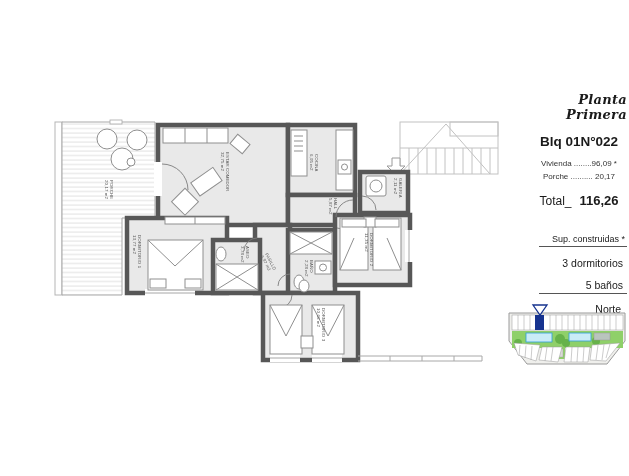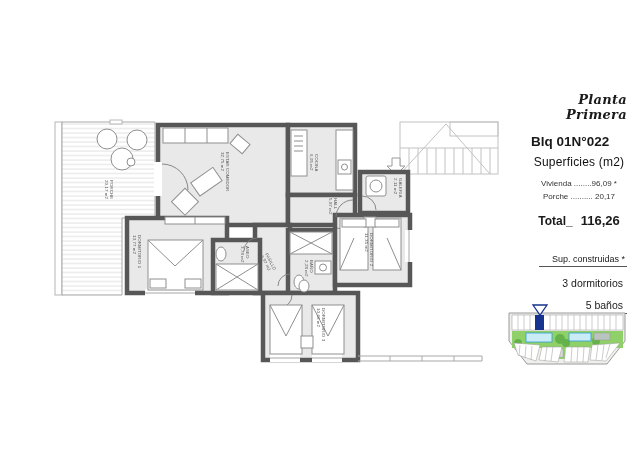--- a/index.html
+++ b/index.html
@@ -5,26 +5,26 @@
   html,body{margin:0;padding:0;background:#fff;}
   .canvas{position:relative;width:629px;height:476px;background:#ffffff;overflow:hidden;
           font-family:"Liberation Sans",sans-serif;color:#1a1a1a;}
   
   .planwrap{position:absolute;left:50px;top:78px;width:470px;height:320px;}
   svg text.rl{font-family:"Liberation Sans",sans-serif;font-size:4.3px;fill:#5a5a5a;letter-spacing:.15px;}
   
   .panel{position:absolute;left:531px;top:92px;width:96px;}
   .script-title{font-family:"DejaVu Serif",serif;font-style:italic;font-weight:bold;
                 font-size:13px;text-align:right;letter-spacing:.3px;}
-  .blq-row{display:flex;justify-content:flex-start;font-weight:bold;font-size:13.5px;margin-top:12px;}
+  .blq-row{display:flex;justify-content:center;font-weight:bold;font-size:13.5px;margin-top:12px;}
   .superficies{font-size:12px;letter-spacing:.2px;margin-top:6px;text-align:center;color:#111;}
   .sline{font-size:8px;color:#333;margin-top:4px;text-align:center;white-space:nowrap;}
   .sline.first{margin-top:10px;}
   .total-row{display:flex;justify-content:center;gap:8px;align-items:baseline;margin-top:12px;}
-  .total-label{font-weight:bold;font-size:12px;}
+  .total-label{font-weight:normal;font-size:12px;}
   .total-value{font-weight:bold;font-size:13px;}
   .built-note{font-size:9px;text-align:right;margin-top:26px;padding-right:2px;}
   .rule{border:0;border-top:1px solid #555;margin:2px 0 0 8px;}
   .beds,.baths{font-size:10.5px;text-align:right;padding-right:4px;margin-top:10px;}
   .norte{font-size:10.5px;text-align:right;padding-right:6px;margin-top:9px;}
   .compass{display:block;margin:1px 16px 0 auto;}
   .siteplan{position:absolute;left:506px;top:303px;}
 </style>
 </head>
 <body>
@@ -199,21 +199,20 @@
     </g>
   </svg>
   </div>
 
   <div class="panel">
     <div class="script-title">Planta Primera</div>
     <div class="blq-row">
       <span>Blq 01</span>
       <span>N°022</span>
     </div>
-    <div class="superficies">Superficies (m2)</div>
     <div class="sline first">Vivienda ........96,09 *</div>
     <div class="sline">Porche .......... 20,17</div>
     <div class="total-row">
       <span class="total-label">Total_</span>
       <span class="total-value">116,26</span>
     </div>
     <div class="built-note">Sup. construidas *</div>
     <hr class="rule">
     <div class="beds">3 dormitorios</div>
     <div class="baths">5 baños</div>

